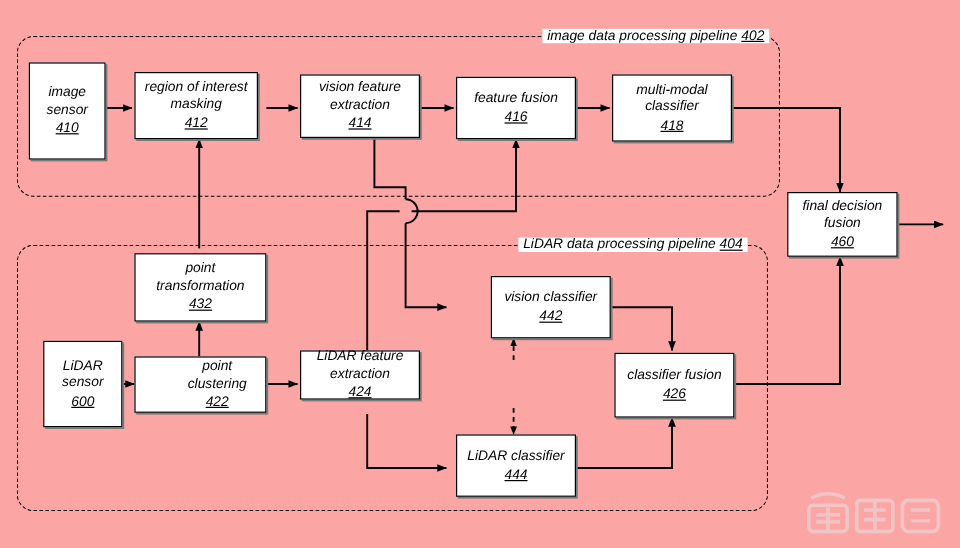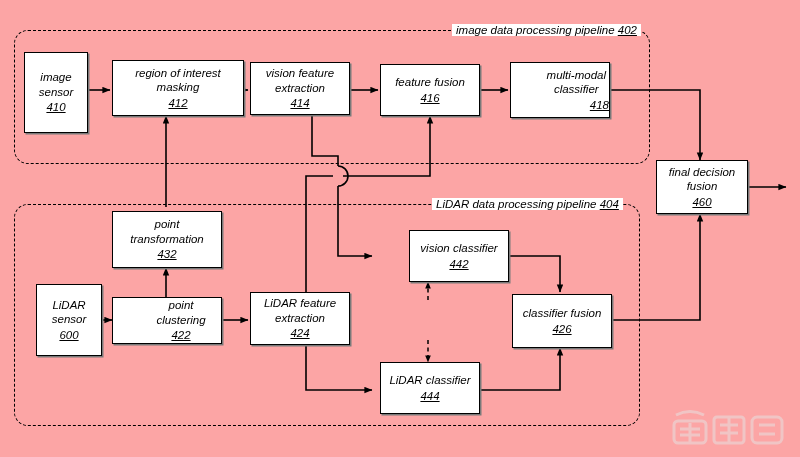--- a/index.html
+++ b/index.html
@@ -158,55 +158,55 @@
     <span>LiDAR data processing pipeline</span>
     <span class="ref">404</span>
   </div>
 
   <div class="node" style="left:24px; top:52px; width:64px; height:81px;">
     <span class="lbl">image
 sensor</span>
     <span class="ref">410</span>
   </div>
 
-  <div class="node" style="left:112px; top:60px; width:132px; height:56px;">
+  <div class="node" style="left:112px; top:60px; width:103px; height:56px;">
     <span class="lbl">region of interest
 masking</span>
     <span class="ref">412</span>
   </div>
 
   <div class="node" style="left:250px; top:62px; width:100px; height:53px;">
     <span class="lbl">vision feature
 extraction</span>
     <span class="ref">414</span>
   </div>
 
   <div class="node" style="left:380px; top:64px; width:100px; height:52px;">
     <span class="lbl">feature fusion</span>
     <span class="ref">416</span>
   </div>
 
-  <div class="node" style="left:510px; top:62px; width:100px; height:56px;align-items:flex-end;">
+  <div class="node" style="left:510px; top:62px; width:100px; height:56px;">
     <span class="lbl">multi-modal
 classifier</span>
     <span class="ref">418</span>
   </div>
 
   <div class="node" style="left:36px; top:284px; width:66px; height:72px;">
     <span class="lbl">LiDAR
 sensor</span>
     <span class="ref">600</span>
   </div>
 
   <div class="node" style="left:112px; top:297px; width:110px; height:47px;padding-left:28px;">
     <span class="lbl">point clustering</span>
     <span class="ref">422</span>
   </div>
 
-  <div class="node" style="left:250px; top:292px; width:100px; height:53px;">
+  <div class="node" style="left:250px; top:292px; width:100px; height:41px;">
     <span class="lbl">LiDAR feature
 extraction</span>
     <span class="ref">424</span>
   </div>
 
   <div class="node" style="left:512px; top:294px; width:100px; height:54px;">
     <span class="lbl">classifier fusion</span>
     <span class="ref">426</span>
   </div>
 

